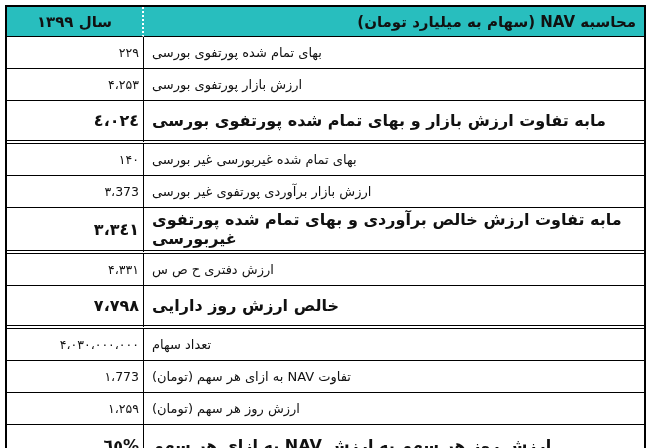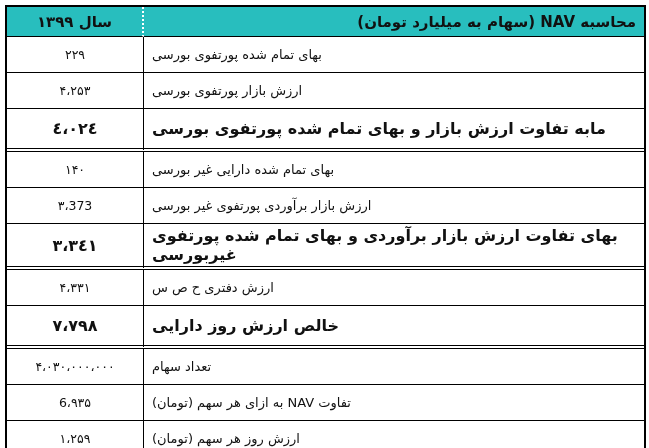--- a/index.html
+++ b/index.html
@@ -46,23 +46,23 @@
   td.lbl{
     border-bottom:1px solid #000;
     text-align:left;
     padding:2px 8px;
     font-size:13px;
     height:27px;
   }
   td.val{
     border-bottom:1px solid #000;
     border-right:1px solid #000; 
-    text-align:center;
+    text-align:right;
     font-size:12.5px;
-    padding:10px 4px;
+    padding:2px 4px;
   }
   tr.bold td.lbl{
     font-size:16px;
     font-weight:bold;
     height:35px;
   }
   tr.bold td.val{
     font-size:16px;
     font-weight:bold;
   }
@@ -92,46 +92,46 @@
       </tr>
       <tr>
         <td class="lbl">ارزش بازار پورتفوی بورسی</td>
         <td class="val" dir="ltr">۴،۲۵۳</td>
       </tr>
       <tr class="bold sec">
         <td class="lbl">مابه تفاوت ارزش بازار و بهای تمام شده پورتفوی بورسی</td>
         <td class="val" dir="ltr">٤،٠٢٤</td>
       </tr>
       <tr>
-        <td class="lbl">بهای تمام شده دارایی غیر بورسی</td>
+        <td class="lbl">بهای تمام شده غیربورسی غیر بورسی</td>
         <td class="val" dir="ltr">۱۴۰</td>
       </tr>
       <tr>
         <td class="lbl">ارزش بازار برآوردی پورتفوی غیر بورسی</td>
         <td class="val" dir="ltr">۳،373</td>
       </tr>
       <tr class="bold sec">
-        <td class="lbl">بهای تفاوت ارزش بازار برآوردی و بهای تمام شده پورتفوی غیربورسی</td>
+        <td class="lbl">مابه تفاوت ارزش خالص برآوردی و بهای تمام شده پورتفوی غیربورسی</td>
         <td class="val" dir="ltr">٣،٣٤١</td>
       </tr>
       <tr>
         <td class="lbl">ارزش دفتری ح ص س</td>
         <td class="val" dir="ltr">۴،۳۳۱</td>
       </tr>
       <tr class="bold sec">
         <td class="lbl">خالص ارزش روز دارایی</td>
         <td class="val" dir="ltr">٧،٧٩٨</td>
       </tr>
       <tr>
         <td class="lbl">تعداد سهام</td>
         <td class="val" dir="ltr">۴،۰۳۰،۰۰۰،۰۰۰</td>
       </tr>
       <tr>
         <td class="lbl">تفاوت NAV به ازای هر سهم (تومان)</td>
-        <td class="val" dir="ltr">6،۹۳۵</td>
+        <td class="val" dir="ltr">۱،773</td>
       </tr>
       <tr>
         <td class="lbl">ارزش روز هر سهم (تومان)</td>
         <td class="val" dir="ltr">۱،۲۵۹</td>
       </tr>
       <tr class="bold">
         <td class="lbl">ارزش روز هر سهم به ارزش NAV به ازای هر سهم</td>
         <td class="val" dir="ltr">٦٥%</td>
       </tr>
     </tbody>

